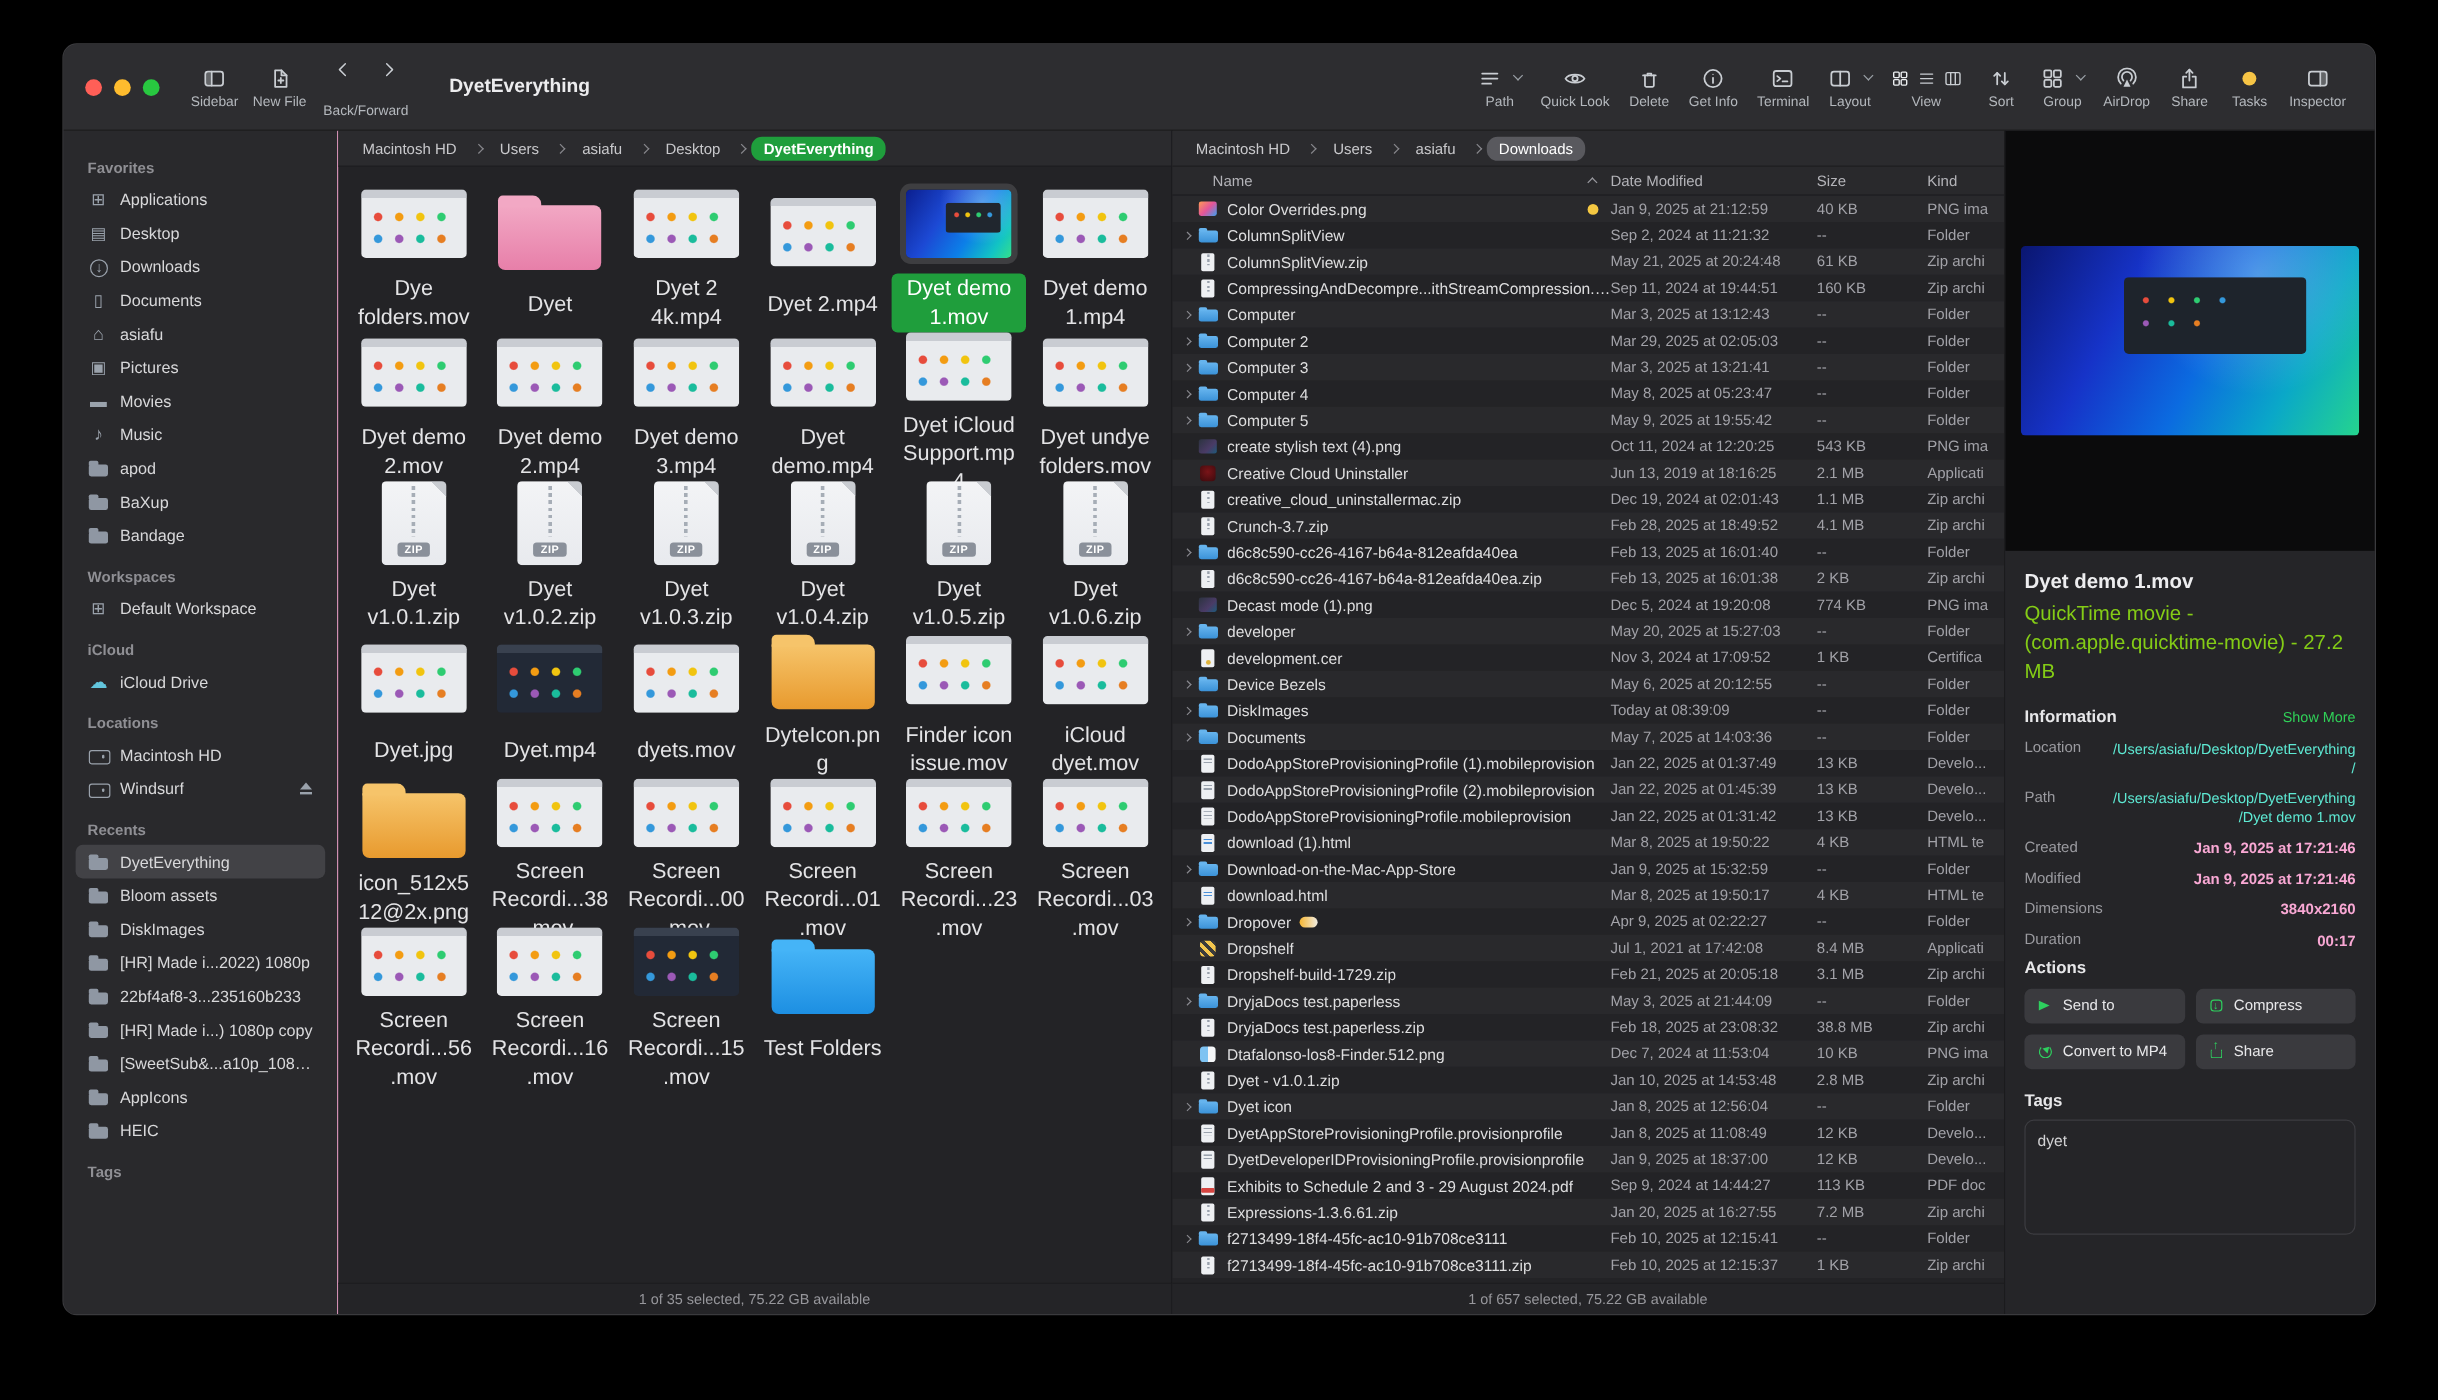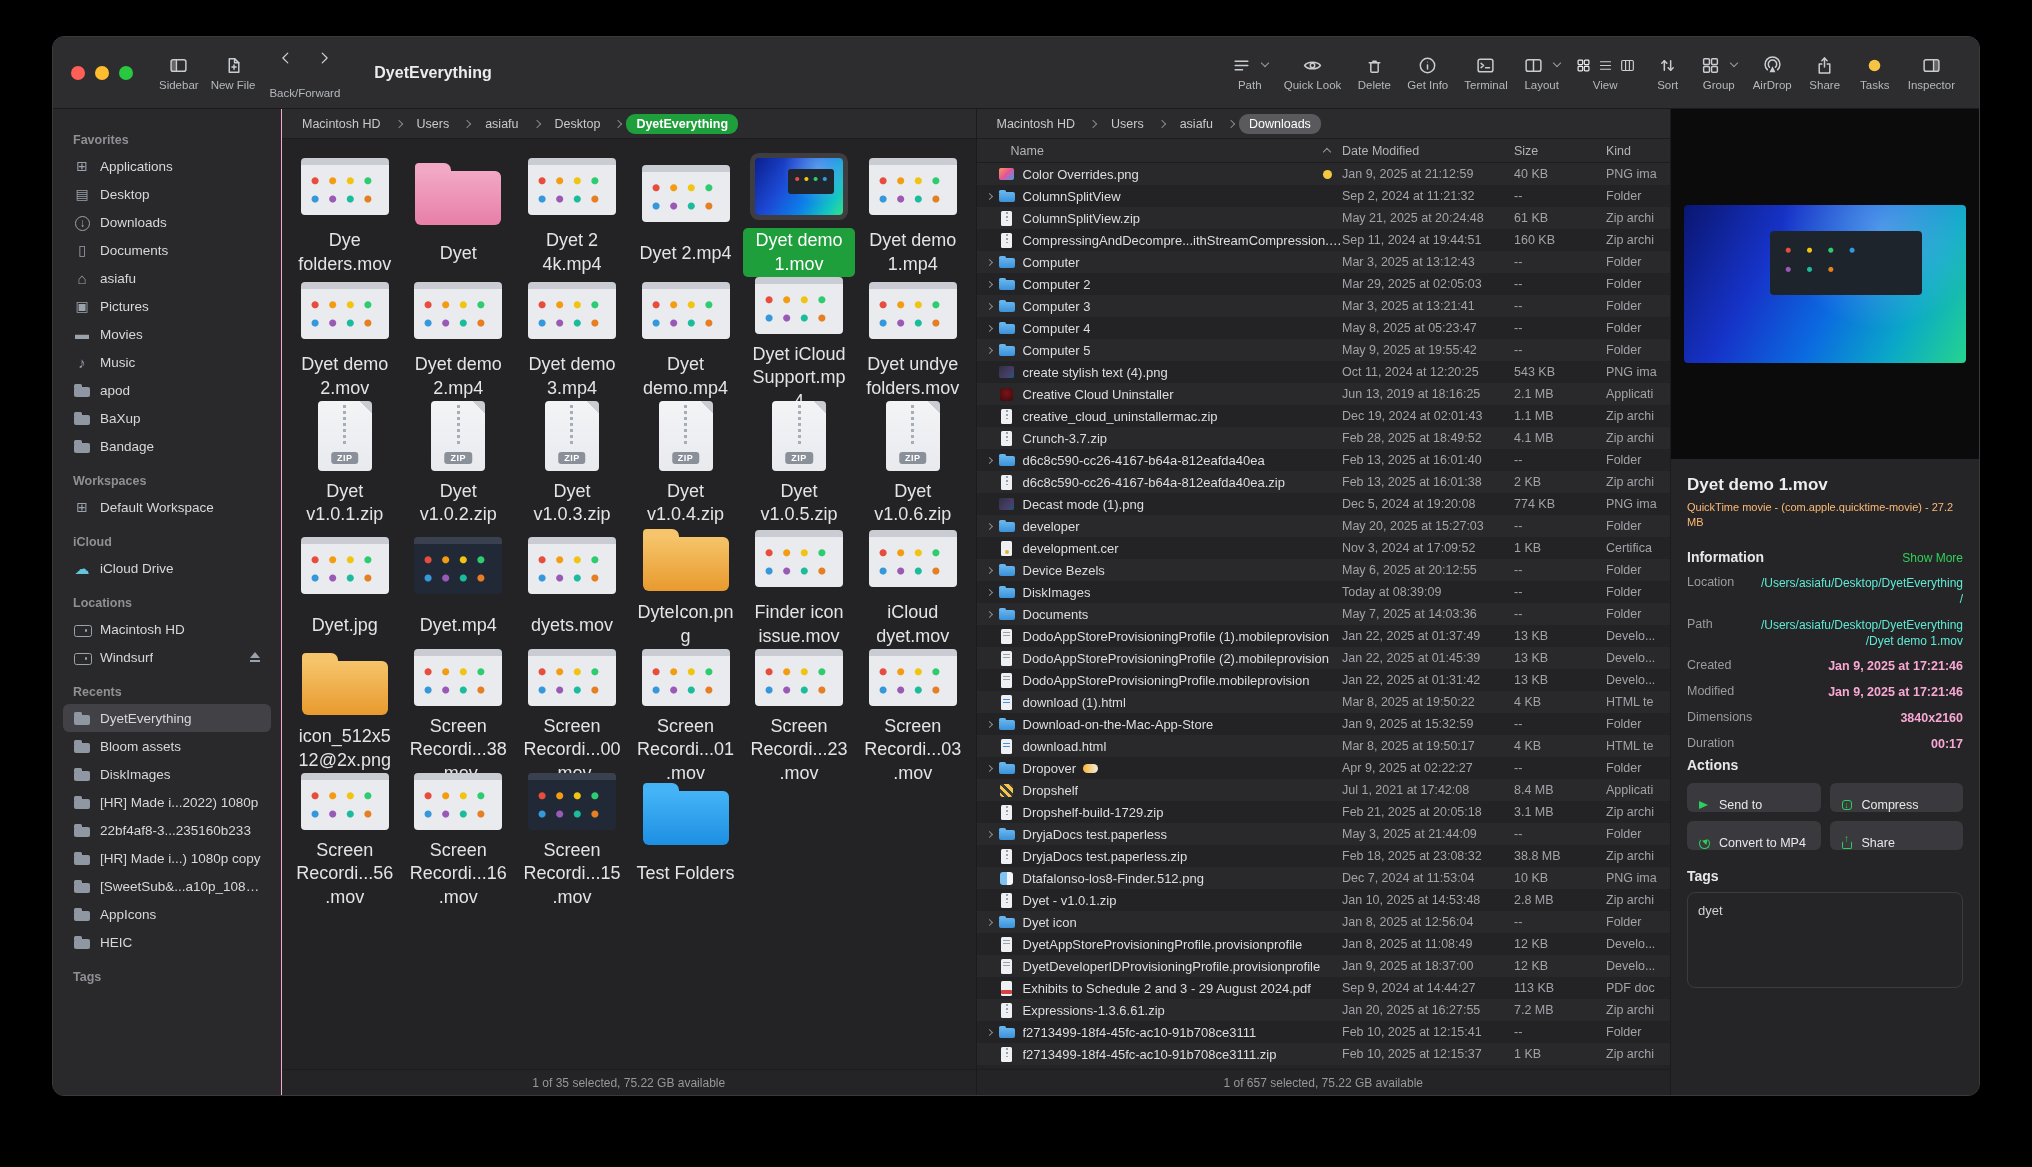--- a/index.html
+++ b/index.html
@@ -196,33 +196,33 @@
     background-color:#1e242c;
     background-image:radial-gradient(circle at 12% 30%,#e74c3c 2px,transparent 3px),
       radial-gradient(circle at 26% 30%,#f1c40f 2px,transparent 3px),
       radial-gradient(circle at 40% 30%,#2ecc71 2px,transparent 3px),
       radial-gradient(circle at 54% 30%,#3498db 2px,transparent 3px),
       radial-gradient(circle at 12% 60%,#9b59b6 2px,transparent 3px),
       radial-gradient(circle at 26% 60%,#1abc9c 2px,transparent 3px),
       radial-gradient(circle at 40% 60%,#e67e22 2px,transparent 3px)}
   .insp-body{flex:1;padding:16px 16px 0 16px;overflow:hidden}
   .insp-name{font-size:17px;font-weight:700;color:#ededef}
-  .insp-sub{font-size:11px;color:#fdba74;margin-top:5px;line-height:1.4}
+  .insp-sub{font-size:17px;color:#84cc16;margin-top:5px;line-height:1.4}
   .insp-sec-row{display:flex;align-items:baseline;justify-content:space-between;margin-top:18px}
   .insp-sec{font-size:14px;font-weight:700;color:#e7e7e9}
   .show-more{font-size:12px;color:#30d158;cursor:default}
   .kv-list{margin-top:6px}
   .kv{display:flex;justify-content:space-between;align-items:flex-start;padding:4.5px 0;gap:12px}
   .k{font-size:12.5px;color:#9b9ba0;flex:0 0 auto}
   .v{font-size:12.5px;font-weight:700;color:#f9a8d4;text-align:right;max-width:205px;word-break:break-word;line-height:1.35}
   .v.small{font-weight:400;font-size:12px;color:#5eead4}
   .sec-actions{margin-top:0}
   .act-grid{display:grid;grid-template-columns:1fr 1fr;gap:9px;margin-top:10px}
   .act-btn{height:29px;background:#3a3a3e;border:none;border-radius:6px;color:#e8e8ea;font-size:12.5px;
-    font-family:inherit;display:flex;align-items:flex-end;justify-content:flex-start;gap:8px;padding:0 10px;cursor:default}
+    font-family:inherit;display:flex;align-items:center;justify-content:flex-start;gap:8px;padding:0 10px;cursor:default}
   .act-ico{width:14px;height:14px;position:relative;display:inline-block;flex:0 0 auto}
   .act-ico[data-icon="send"]::before{content:"";position:absolute;top:3px;left:2px;
     border-top:4px solid transparent;border-bottom:4px solid transparent;border-left:9px solid #2ecf5e}
   .act-ico[data-icon="compress"]::before{content:"";position:absolute;inset:2px;border:1.5px solid #2ecf5e;border-radius:3px}
   .act-ico[data-icon="compress"]::after{content:"↓";position:absolute;inset:0;display:flex;align-items:center;justify-content:center;
     color:#2ecf5e;font-size:9px;font-weight:700}
   .act-ico[data-icon="convert"]::before{content:"";position:absolute;inset:1.5px;border:1.6px solid #2ecf5e;border-radius:50%;border-top-color:transparent}
   .act-ico[data-icon="convert"]::after{content:"";position:absolute;top:0;right:1px;width:0;height:0;
     border:3px solid transparent;border-bottom:5px solid #2ecf5e;transform:rotate(45deg)}
   .act-ico[data-icon="share"]::before{content:"";position:absolute;left:2px;right:2px;top:5px;bottom:1px;

